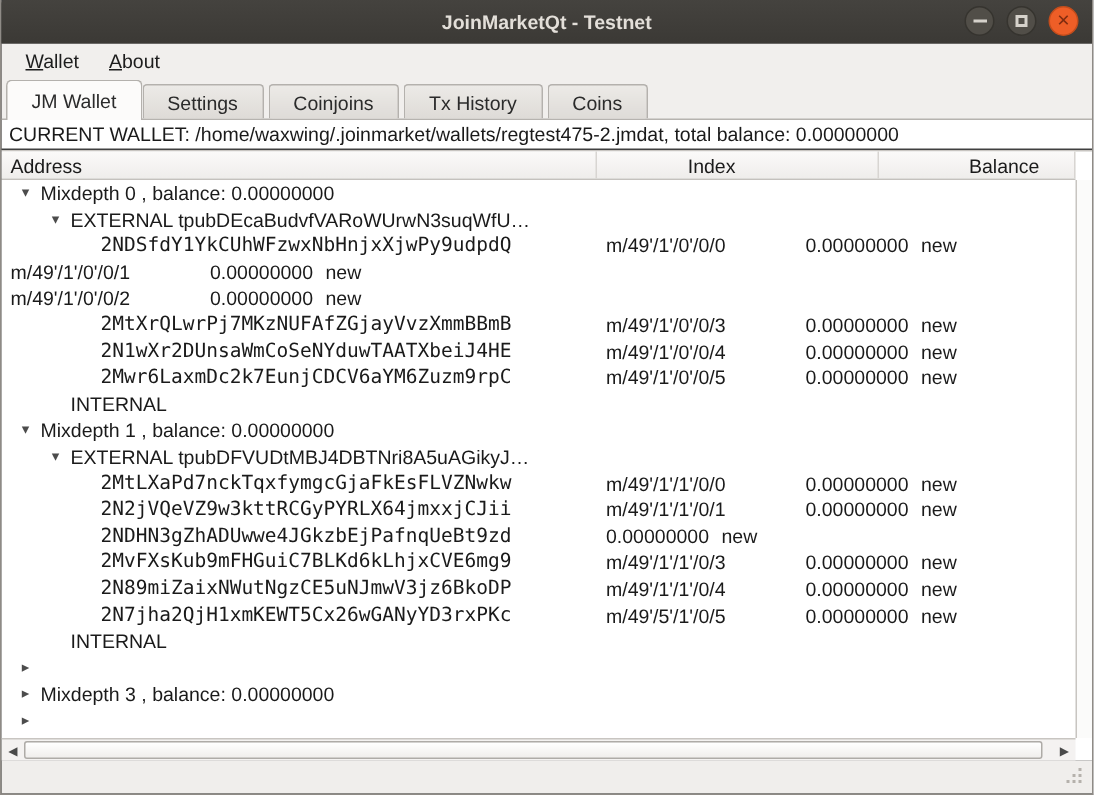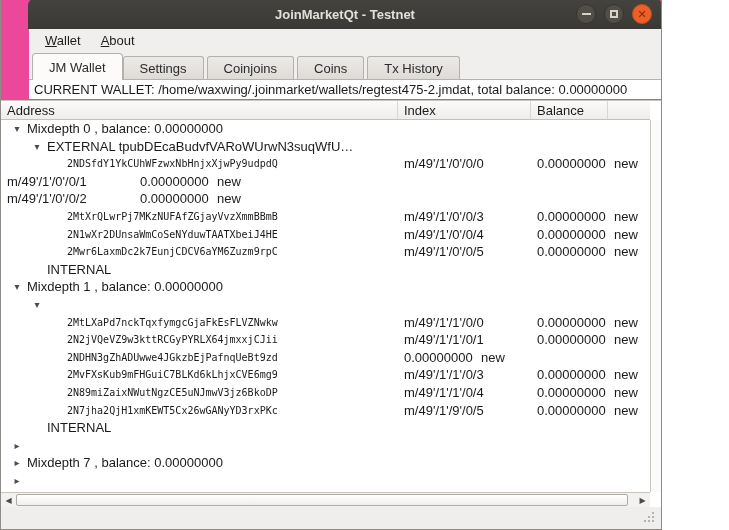--- a/index.html
+++ b/index.html
@@ -1,20 +1,20 @@
 <!DOCTYPE html>
 <html><head>
 <meta charset="utf-8">
 <style>
   * { margin:0; padding:0; box-sizing:border-box; }
   html,body { background:#ffffff; }
   body { font-family:"Liberation Sans","DejaVu Sans",sans-serif; font-size:13px; color:#1a1a1a; }
 
-  .window { width:662px; height:530px; position:relative; background:#ec4899;
-            border:1px solid #8f8b86; border-top:none; overflow:hidden;padding-left:28px; }
+  .window { width:729px; height:530px; position:relative; background:#404040;
+            border:1px solid #8f8b86; border-top:none; overflow:hidden; }
 
   
   .titlebar { height:30px; background:linear-gradient(#45433f,#3b3935);
               border-radius:6px 6px 0 0; position:relative; margin:-1px -1px 0 -1px;
               display:flex; align-items:center; }
   .titlebar .title { position:absolute; left:0; right:0; text-align:center;
                      color:#e3dfd9; font-weight:bold; font-size:13px; }
   .win-controls { position:absolute; right:10px; top:5px; display:flex; gap:8px; }
   .winbtn { width:20px; height:20px; border-radius:50%; display:flex;
             align-items:center; justify-content:center; cursor:default; }
@@ -41,41 +41,41 @@
                   border-radius:3px 3px 0 0; margin-right:3px; }
 
   
   .walletline { height:19px; background:#ffffff; display:flex; align-items:center;
                 padding-left:5px; white-space:nowrap; overflow:hidden; }
 
   
   .tree { position:absolute; top:100px; bottom:22px; left:0; right:0;
           background:#ffffff; border-top:1px solid #c8c5c1; }
   .tree-header { height:19px; display:flex; background:linear-gradient(#fbfaf9,#efedeb);
-                 border-bottom:1px solid #c4c1bd; margin-right:11px; }
+                 border-bottom:1px solid #c4c1bd; margin-right:11px;justify-content:space-between; }
   .hcell { padding-left:6px; display:flex; align-items:center;
            border-right:1px solid #d8d5d2; overflow:hidden; white-space:nowrap; }
   .col-addr { width:397px; flex:0 0 397px; }
   .col-index { width:133px; flex:0 0 133px; }
   .col-balance { width:77px; flex:0 0 77px; }
   .col-status { flex:1; border-right:none; }
 
   .tree-body { position:absolute; top:19px; left:0; right:11px; bottom:15px;
                overflow:hidden; background:#ffffff; }
   .tree-row { height:17.6px; line-height:17.6px; display:flex; white-space:nowrap; }
   .cell { overflow:hidden; white-space:nowrap; }
   .cell.addr { width:397px; flex:0 0 397px; display:flex; align-items:center; }
   .cell.index { width:133px; flex:0 0 133px; padding-left:6px; }
   .cell.balance { width:77px; flex:0 0 77px; padding-left:6px; }
   .cell.status { flex:1; padding-left:6px; }
   .indent { display:inline-block; height:100%; flex:0 0 auto; }
   .arrow { display:inline-block; width:16px; flex:0 0 16px; text-align:center;
            font-size:10px; color:#4c4c4c; }
   .rowlabel { padding-left:2px; }
-  .mono { font-family:"DejaVu Sans Mono",monospace; font-size:10px; }
+  .mono { font-family:"DejaVu Sans Mono",monospace; font-size:13px; }
 
   
   .vscroll { position:absolute; top:19px; right:0; bottom:15px; width:11px;
              background:#fbfbfa; border-left:1px solid #c8c5c1; }
   .hscroll { position:absolute; left:0; right:11px; bottom:0; height:15px;
              background:#f4f2f1; border-top:1px solid #c8c5c1;
              display:flex; align-items:stretch; }
   .scrollbtn { width:15px; flex:0 0 15px; display:flex; align-items:center;
                justify-content:center; font-size:8px; color:#4a4a4a; }
   .hthumb { flex:1; margin:1px 7px 1px 0; background:linear-gradient(#ffffff,#f0eeec);
@@ -113,22 +113,22 @@
 
   <div class="menubar">
     <span class="menu-item">Wallet</span>
     <span class="menu-item">About</span>
   </div>
 
   <div class="tabbar">
     <div class="tab active">JM Wallet</div>
     <div class="tab inactive">Settings</div>
     <div class="tab inactive">Coinjoins</div>
+    <div class="tab inactive">Tx History</div>
     <div class="tab inactive">Coins</div>
-    <div class="tab inactive">Tx History</div>
   </div>
 
   <div class="walletline">CURRENT WALLET: /home/waxwing/.joinmarket/wallets/regtest475-2.jmdat, total balance: 0.00000000</div>
 
   <div class="tree">
     <div class="tree-header">
       <div class="hcell col-addr">Address</div>
       <div class="hcell col-index">Index</div>
       <div class="hcell col-balance">Balance</div>
     </div>
@@ -221,20 +221,21 @@
             <span class="rowlabel">Mixdepth 1 , balance: 0.00000000</span>
           </div>
           <div class="cell index"></div>
           <div class="cell balance"></div>
           <div class="cell status"></div>
         </div>
         <div class="tree-row">
           <div class="cell addr">
             <span class="indent" style="width: 28px;"></span>
             <span class="arrow">▾</span>
+            <span class="rowlabel">EXTERNAL tpubDFVUDtMBJ4DBTNri8A5uAGikyJ…</span>
           </div>
           <div class="cell index"></div>
           <div class="cell balance"></div>
           <div class="cell status"></div>
         </div>
         <div class="tree-row">
           <div class="cell addr">
             <span class="indent" style="width: 48px;"></span>
             <span class="arrow"></span>
             <span class="rowlabel mono">2MtLXaPd7nckTqxfymgcGjaFkEsFLVZNwkw</span>
@@ -281,21 +282,21 @@
           <div class="cell index">m/49'/1'/1'/0/4</div>
           <div class="cell balance">0.00000000</div>
           <div class="cell status">new</div>
         </div>
         <div class="tree-row">
           <div class="cell addr">
             <span class="indent" style="width: 48px;"></span>
             <span class="arrow"></span>
             <span class="rowlabel mono">2N7jha2QjH1xmKEWT5Cx26wGANyYD3rxPKc</span>
           </div>
-          <div class="cell index">m/49'/1'/9'/0/5</div>
+          <div class="cell index">m/49'/5'/1'/0/5</div>
           <div class="cell balance">0.00000000</div>
           <div class="cell status">new</div>
         </div>
         <div class="tree-row">
           <div class="cell addr">
             <span class="indent" style="width: 28px;"></span>
             <span class="arrow"></span>
             <span class="rowlabel">INTERNAL</span>
           </div>
           <div class="cell index"></div>
@@ -308,21 +309,21 @@
             <span class="arrow">▸</span>
           </div>
           <div class="cell index"></div>
           <div class="cell balance"></div>
           <div class="cell status"></div>
         </div>
         <div class="tree-row">
           <div class="cell addr">
             <span class="indent" style="width: 8px;"></span>
             <span class="arrow">▸</span>
-            <span class="rowlabel">Mixdepth 7 , balance: 0.00000000</span>
+            <span class="rowlabel">Mixdepth 3 , balance: 0.00000000</span>
           </div>
           <div class="cell index"></div>
           <div class="cell balance"></div>
           <div class="cell status"></div>
         </div>
         <div class="tree-row">
           <div class="cell addr">
             <span class="indent" style="width: 8px;"></span>
             <span class="arrow">▸</span>
           </div>

